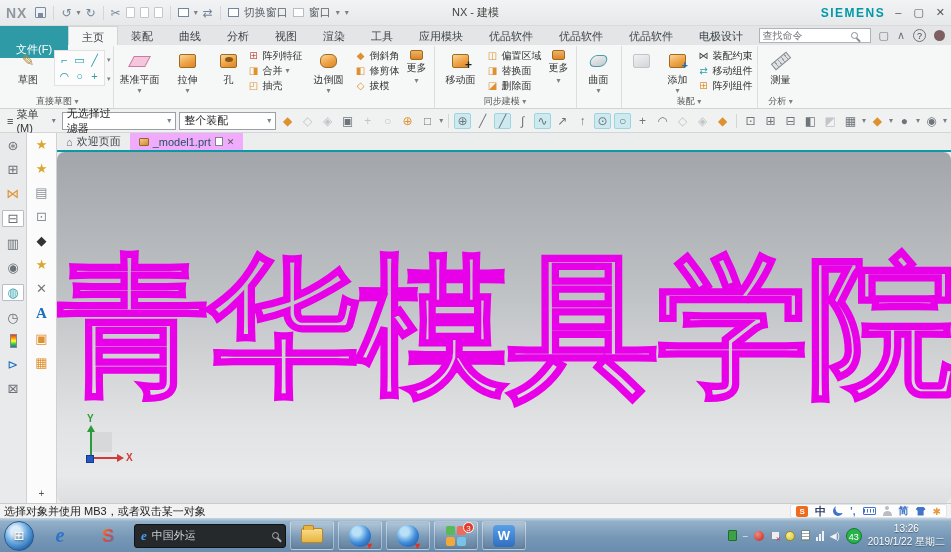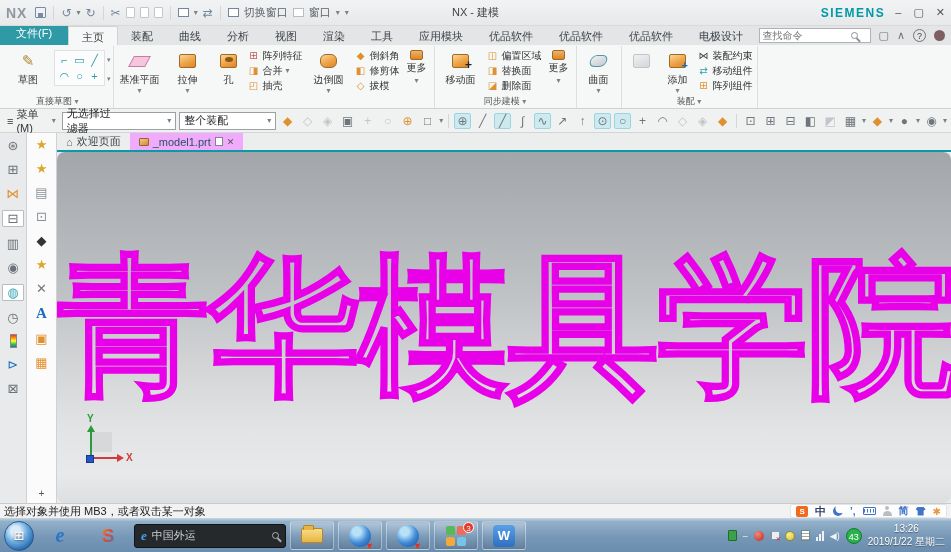--- a/index.html
+++ b/index.html
@@ -22,21 +22,21 @@
   .winic.g { border-color:#b9bec3; }
   .caret { font-size:8px; color:#7a8188; }
   .title-center { position:absolute; left:50%; transform:translateX(-50%); color:#444; font-size:11px; }
   .tb-right { margin-left:auto; display:flex; gap:10px; }
   .brand { color:#0099a8; font-weight:bold; font-size:12px; letter-spacing:1.5px; }
   .winctl { display:flex; gap:12px; color:#555; font-size:11px; }
   .winctl span { cursor:default; }
 
   
   .tabrow { height:19px; background:#e4e5e6; display:flex; align-items:stretch; font-size:11px; color:#3c4348; }
-  .ftab { background:#2d9aa6; color:#fff; padding:0 16px; }
+  .ftab { background:#2d9aa6; color:#fff; padding:16px 16px; }
   .rtab { padding:3px 13px; }
   .rtab.active { background:#f6f7f7; border:1px solid #d2d3d4; border-bottom:none; }
   .tabrow-right { margin-left:auto; display:flex; align-items:center; gap:8px; padding-right:6px; }
   .cmdsearch { width:112px; height:15px; border:1px solid #b0b4b8; background:#fff; display:flex; align-items:center; padding:0 3px; }
   .cmdsearch input { border:none; outline:none; width:88px; font-size:10px; color:#999; font-family:inherit; }
   .mag { width:7px; height:7px; border:1.5px solid #8a9096; border-radius:50%; position:relative; flex:none; }
   .mag::after { content:""; position:absolute; width:5px; height:1.5px; background:#8a9096; transform:rotate(45deg); right:-4px; bottom:-2px; }
   .tr-ic { color:#6d747a; font-size:11px; }
   .helpc { width:13px; height:13px; border:1px solid #6d747a; border-radius:50%; text-align:center; line-height:12px; font-size:9px; }
   .dotc { width:11px; height:11px; border-radius:50%; background:#7d5f62; }
@@ -423,20 +423,36 @@
           <span>阵列组件</span>
         </div>
       </div>
     </div>
     <div class="rg-label">
       <span>装配</span>
       <span class="caret">▾</span>
     </div>
   </div>
 
+  <div class="rgroup" style="border-right:none">
+    <div class="rg-content">
+      <div class="bigbtn" style="width:42px">
+        <span class="icw">
+            <span class="ruler"></span>
+          </span>
+        <span class="lab">
+            <span>测量</span>
+          </span>
+      </div>
+    </div>
+    <div class="rg-label">
+      <span>分析</span>
+      <span class="caret">▾</span>
+    </div>
+  </div>
 </div>
 
 <div class="selbar">
   <div class="menu-btn">
     <span>≡</span>
     <span>菜单(M)</span>
     <span class="caret">▾</span>
   </div>
   <div class="combo c1">
     <span class="val">无选择过滤器</span>

